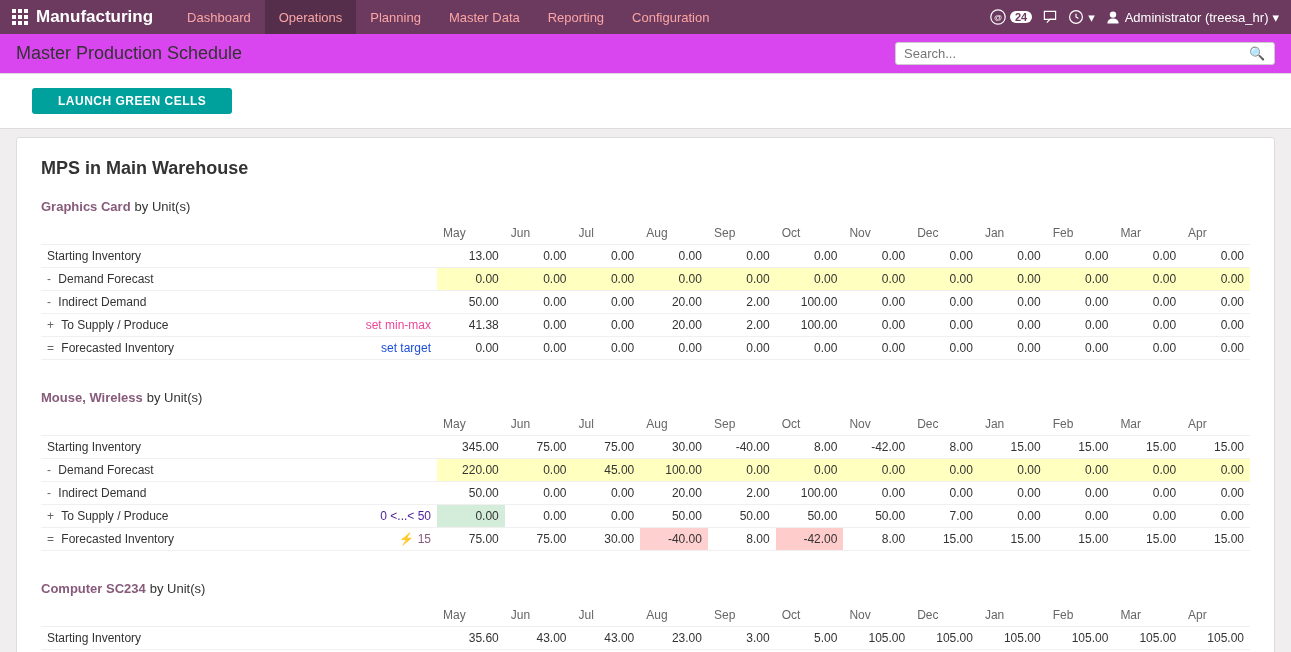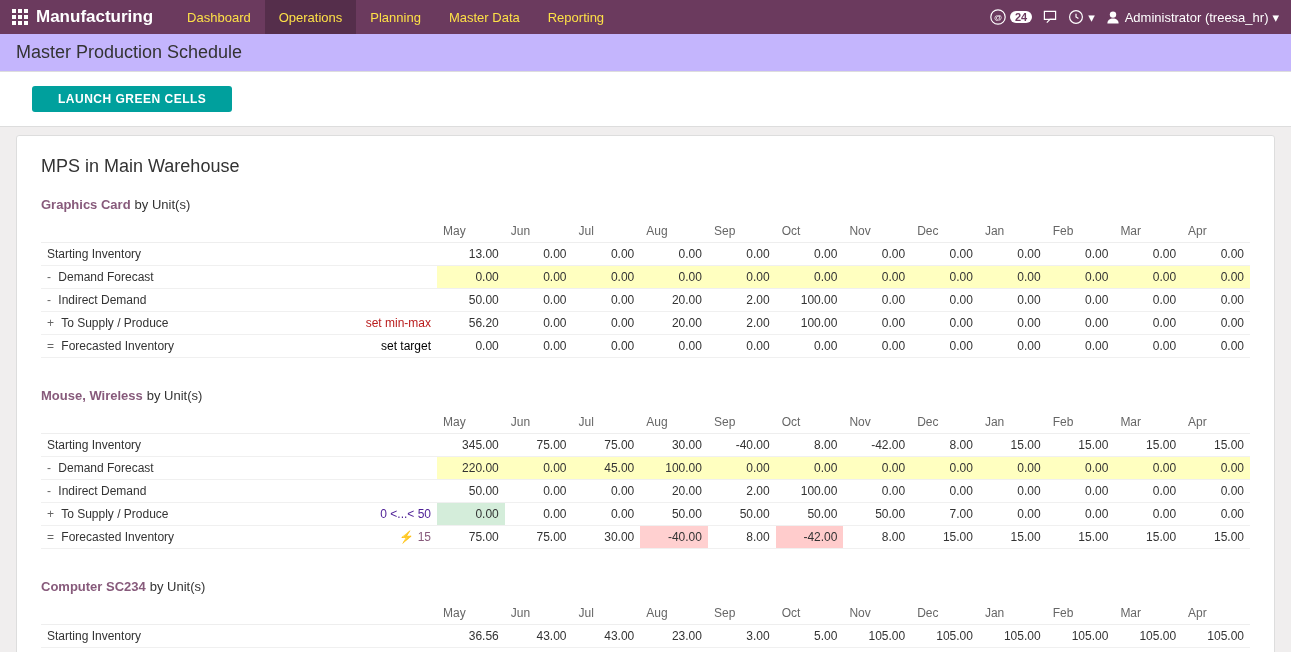--- a/index.html
+++ b/index.html
@@ -30,21 +30,21 @@
     .top-nav .nav-links {
       display: flex;
       gap: 0;
       flex: 1;
     }
     .top-nav .nav-item {
       padding: 0 14px;
       height: 34px;
       display: flex;
       align-items: center;
-      color: #fde047;
+      color: #fca5a5;
       cursor: pointer;
       font-size: 13px;
     }
     .top-nav .nav-item:hover, .top-nav .nav-item.active {
       background: rgba(0,0,0,0.2);
     }
     .top-nav .nav-right {
       display: flex;
       align-items: center;
       gap: 10px;
@@ -62,21 +62,21 @@
       background: white;
       color: #6b3a5e;
       border-radius: 10px;
       padding: 0 5px;
       font-size: 11px;
       font-weight: bold;
     }
 
     
     .page-header {
-      background: #c4b5fd;
+      background: #d946ef;
       padding: 8px 16px;
       display: flex;
       align-items: center;
       justify-content: space-between;
       border-bottom: 1px solid #ddd;
     }
     .page-title {
       font-size: 18px;
       font-weight: normal;
       color: #333;
@@ -123,21 +123,21 @@
 
     .mps-section {
       background: white;
       border: 1px solid #ddd;
       border-radius: 3px;
       padding: 20px 24px;
       margin-top: 8px;
     }
     .mps-title {
       font-size: 18px;
-      font-weight: normal;
+      font-weight: bold;
       margin-bottom: 20px;
       color: #333;
     }
 
     
     .product-section {
       margin-bottom: 30px;
     }
     .product-header-row {
       display: flex;
@@ -229,20 +229,21 @@
         <rect x="12" y="12" width="4" height="4"></rect>
     </svg>
   </div>
   <span class="app-title">Manufacturing</span>
   <div class="nav-links">
     <div class="nav-item">Dashboard</div>
     <div class="nav-item active">Operations</div>
     <div class="nav-item">Planning</div>
     <div class="nav-item">Master Data</div>
     <div class="nav-item">Reporting</div>
+    <div class="nav-item">Configuration</div>
   </div>
   <div class="nav-right">
     <div class="nav-right-item">
       <svg width="16" height="16" viewBox="0 0 20 20" fill="white">
           <circle cx="10" cy="10" r="9" stroke="white" stroke-width="1.5" fill="none"></circle>
           <text x="10" y="14" text-anchor="middle" fill="white" font-size="10">@</text>
         </svg>
       <span class="badge">24</span>
     </div>
     <div class="nav-right-item">
@@ -264,20 +265,24 @@
           <path d="M3 18c0-4 3-6 7-6s7 2 7 6" fill="white"></path>
         </svg>
       <span>Administrator (treesa_hr)</span>
       ▾
     </div>
   </div>
 </nav>
 
 <div class="page-header">
   <span class="page-title">Master Production Schedule</span>
+  <div class="search-bar">
+    <input type="text" placeholder="Search..." style="">
+    <span class="search-icon">🔍</span>
+  </div>
 </div>
 
 <div style="background:white; border-bottom:1px solid #ddd; padding: 6px 16px;">
   <button class="btn-green-cells">LAUNCH GREEN CELLS</button>
 </div>
 
 <div class="content-area">
   <div class="mps-section">
     <div class="mps-title">MPS in Main Warehouse</div>
 
@@ -349,37 +354,37 @@
             <td class="num-col">100.00</td>
             <td class="num-col">0.00</td>
             <td class="num-col">0.00</td>
             <td class="num-col">0.00</td>
             <td class="num-col">0.00</td>
             <td class="num-col">0.00</td>
             <td class="num-col">0.00</td>
           </tr>
           <tr>
             <td class="row-label-col"><span class="row-prefix">+</span> To Supply / Produce</td>
-            <td class="link-col"><span style="color:#b91c1c">set min-max</span></td>
-            <td class="num-col">56.20</td>
+            <td class="link-col"><span style="color:#ec4899">set min-max</span></td>
+            <td class="num-col">41.38</td>
             <td class="num-col">0.00</td>
             <td class="num-col">0.00</td>
             <td class="num-col">20.00</td>
             <td class="num-col">2.00</td>
             <td class="num-col">100.00</td>
             <td class="num-col">0.00</td>
             <td class="num-col">0.00</td>
             <td class="num-col">0.00</td>
             <td class="num-col">0.00</td>
             <td class="num-col">0.00</td>
             <td class="num-col">0.00</td>
           </tr>
           <tr>
             <td class="row-label-col"><span class="row-prefix">=</span> Forecasted Inventory</td>
-            <td class="link-col"><span style="color:#000000">set target</span></td>
+            <td class="link-col"><span style="color:#1d4ed8">set target</span></td>
             <td class="num-col">0.00</td>
             <td class="num-col">0.00</td>
             <td class="num-col">0.00</td>
             <td class="num-col">0.00</td>
             <td class="num-col">0.00</td>
             <td class="num-col">0.00</td>
             <td class="num-col">0.00</td>
             <td class="num-col">0.00</td>
             <td class="num-col">0.00</td>
             <td class="num-col">0.00</td>
@@ -520,21 +525,21 @@
             <th class="num-col">Jan</th>
             <th class="num-col">Feb</th>
             <th class="num-col">Mar</th>
             <th class="num-col">Apr</th>
           </tr>
         </thead>
         <tbody>
           <tr>
             <td class="row-label-col">Starting Inventory</td>
             <td class="link-col"></td>
-            <td class="num-col">36.56</td>
+            <td class="num-col">35.60</td>
             <td class="num-col">43.00</td>
             <td class="num-col">43.00</td>
             <td class="num-col">23.00</td>
             <td class="num-col">3.00</td>
             <td class="num-col">5.00</td>
             <td class="num-col">105.00</td>
             <td class="num-col">105.00</td>
             <td class="num-col">105.00</td>
             <td class="num-col">105.00</td>
             <td class="num-col">105.00</td>

